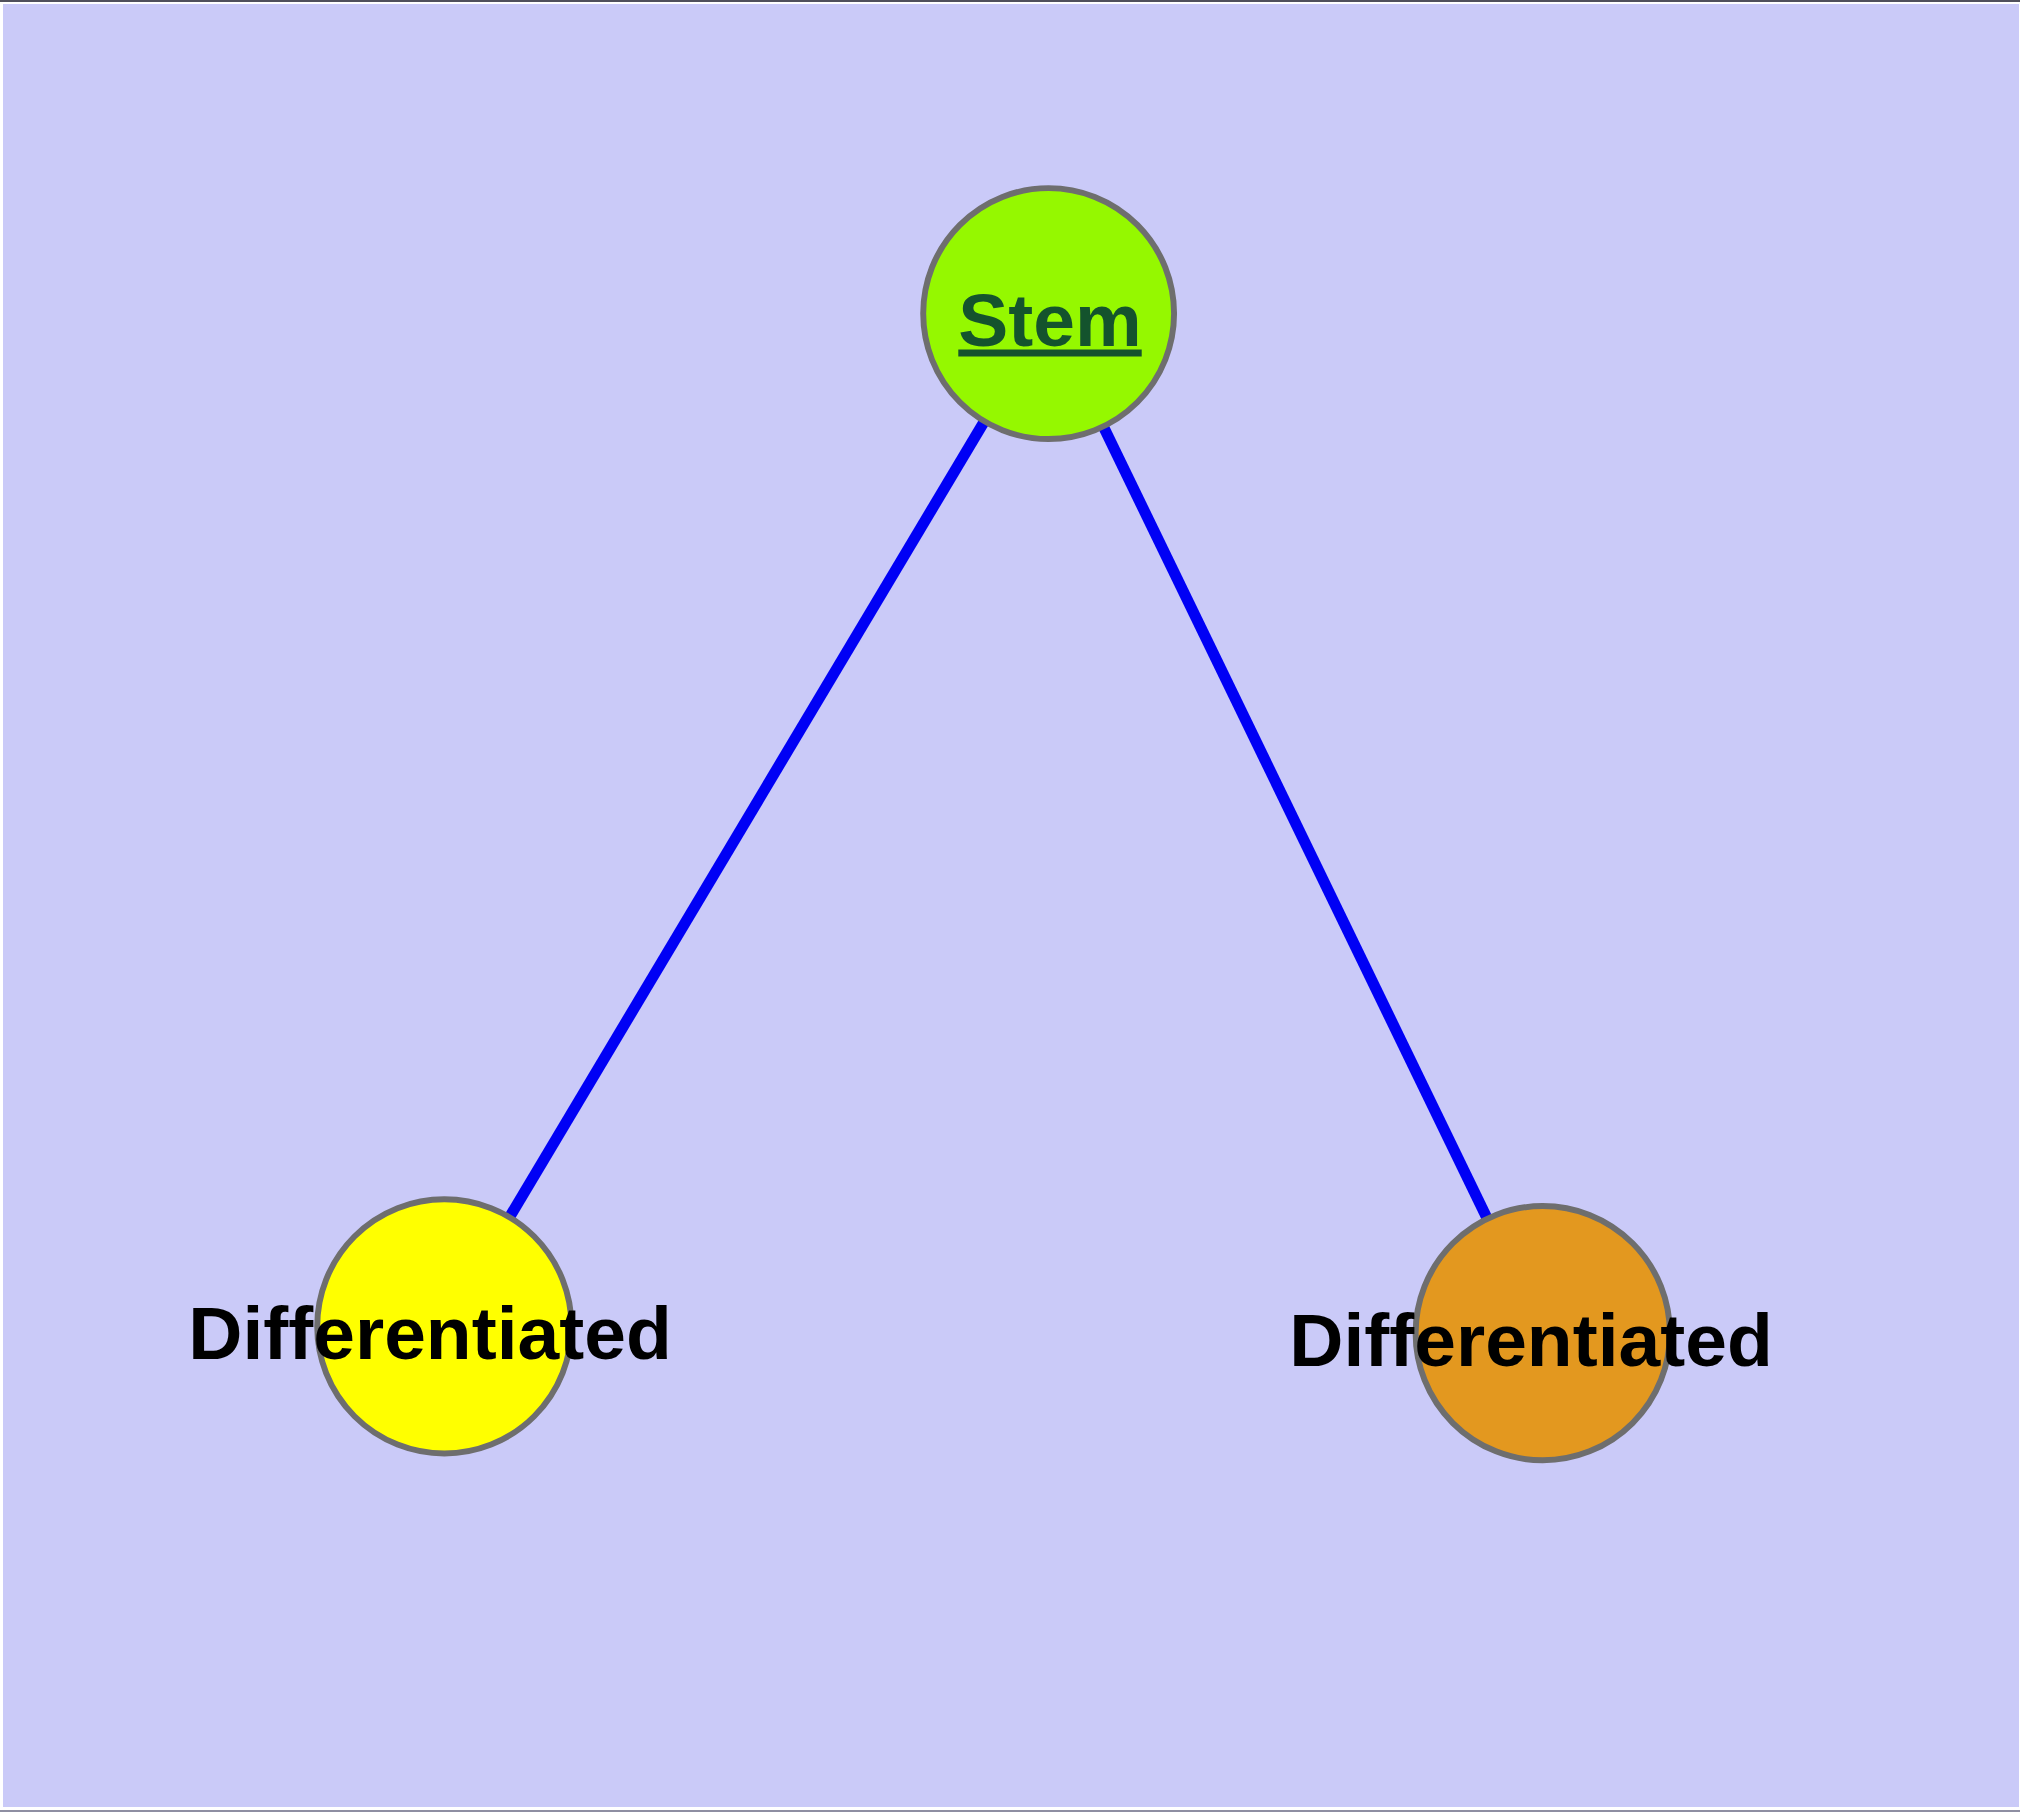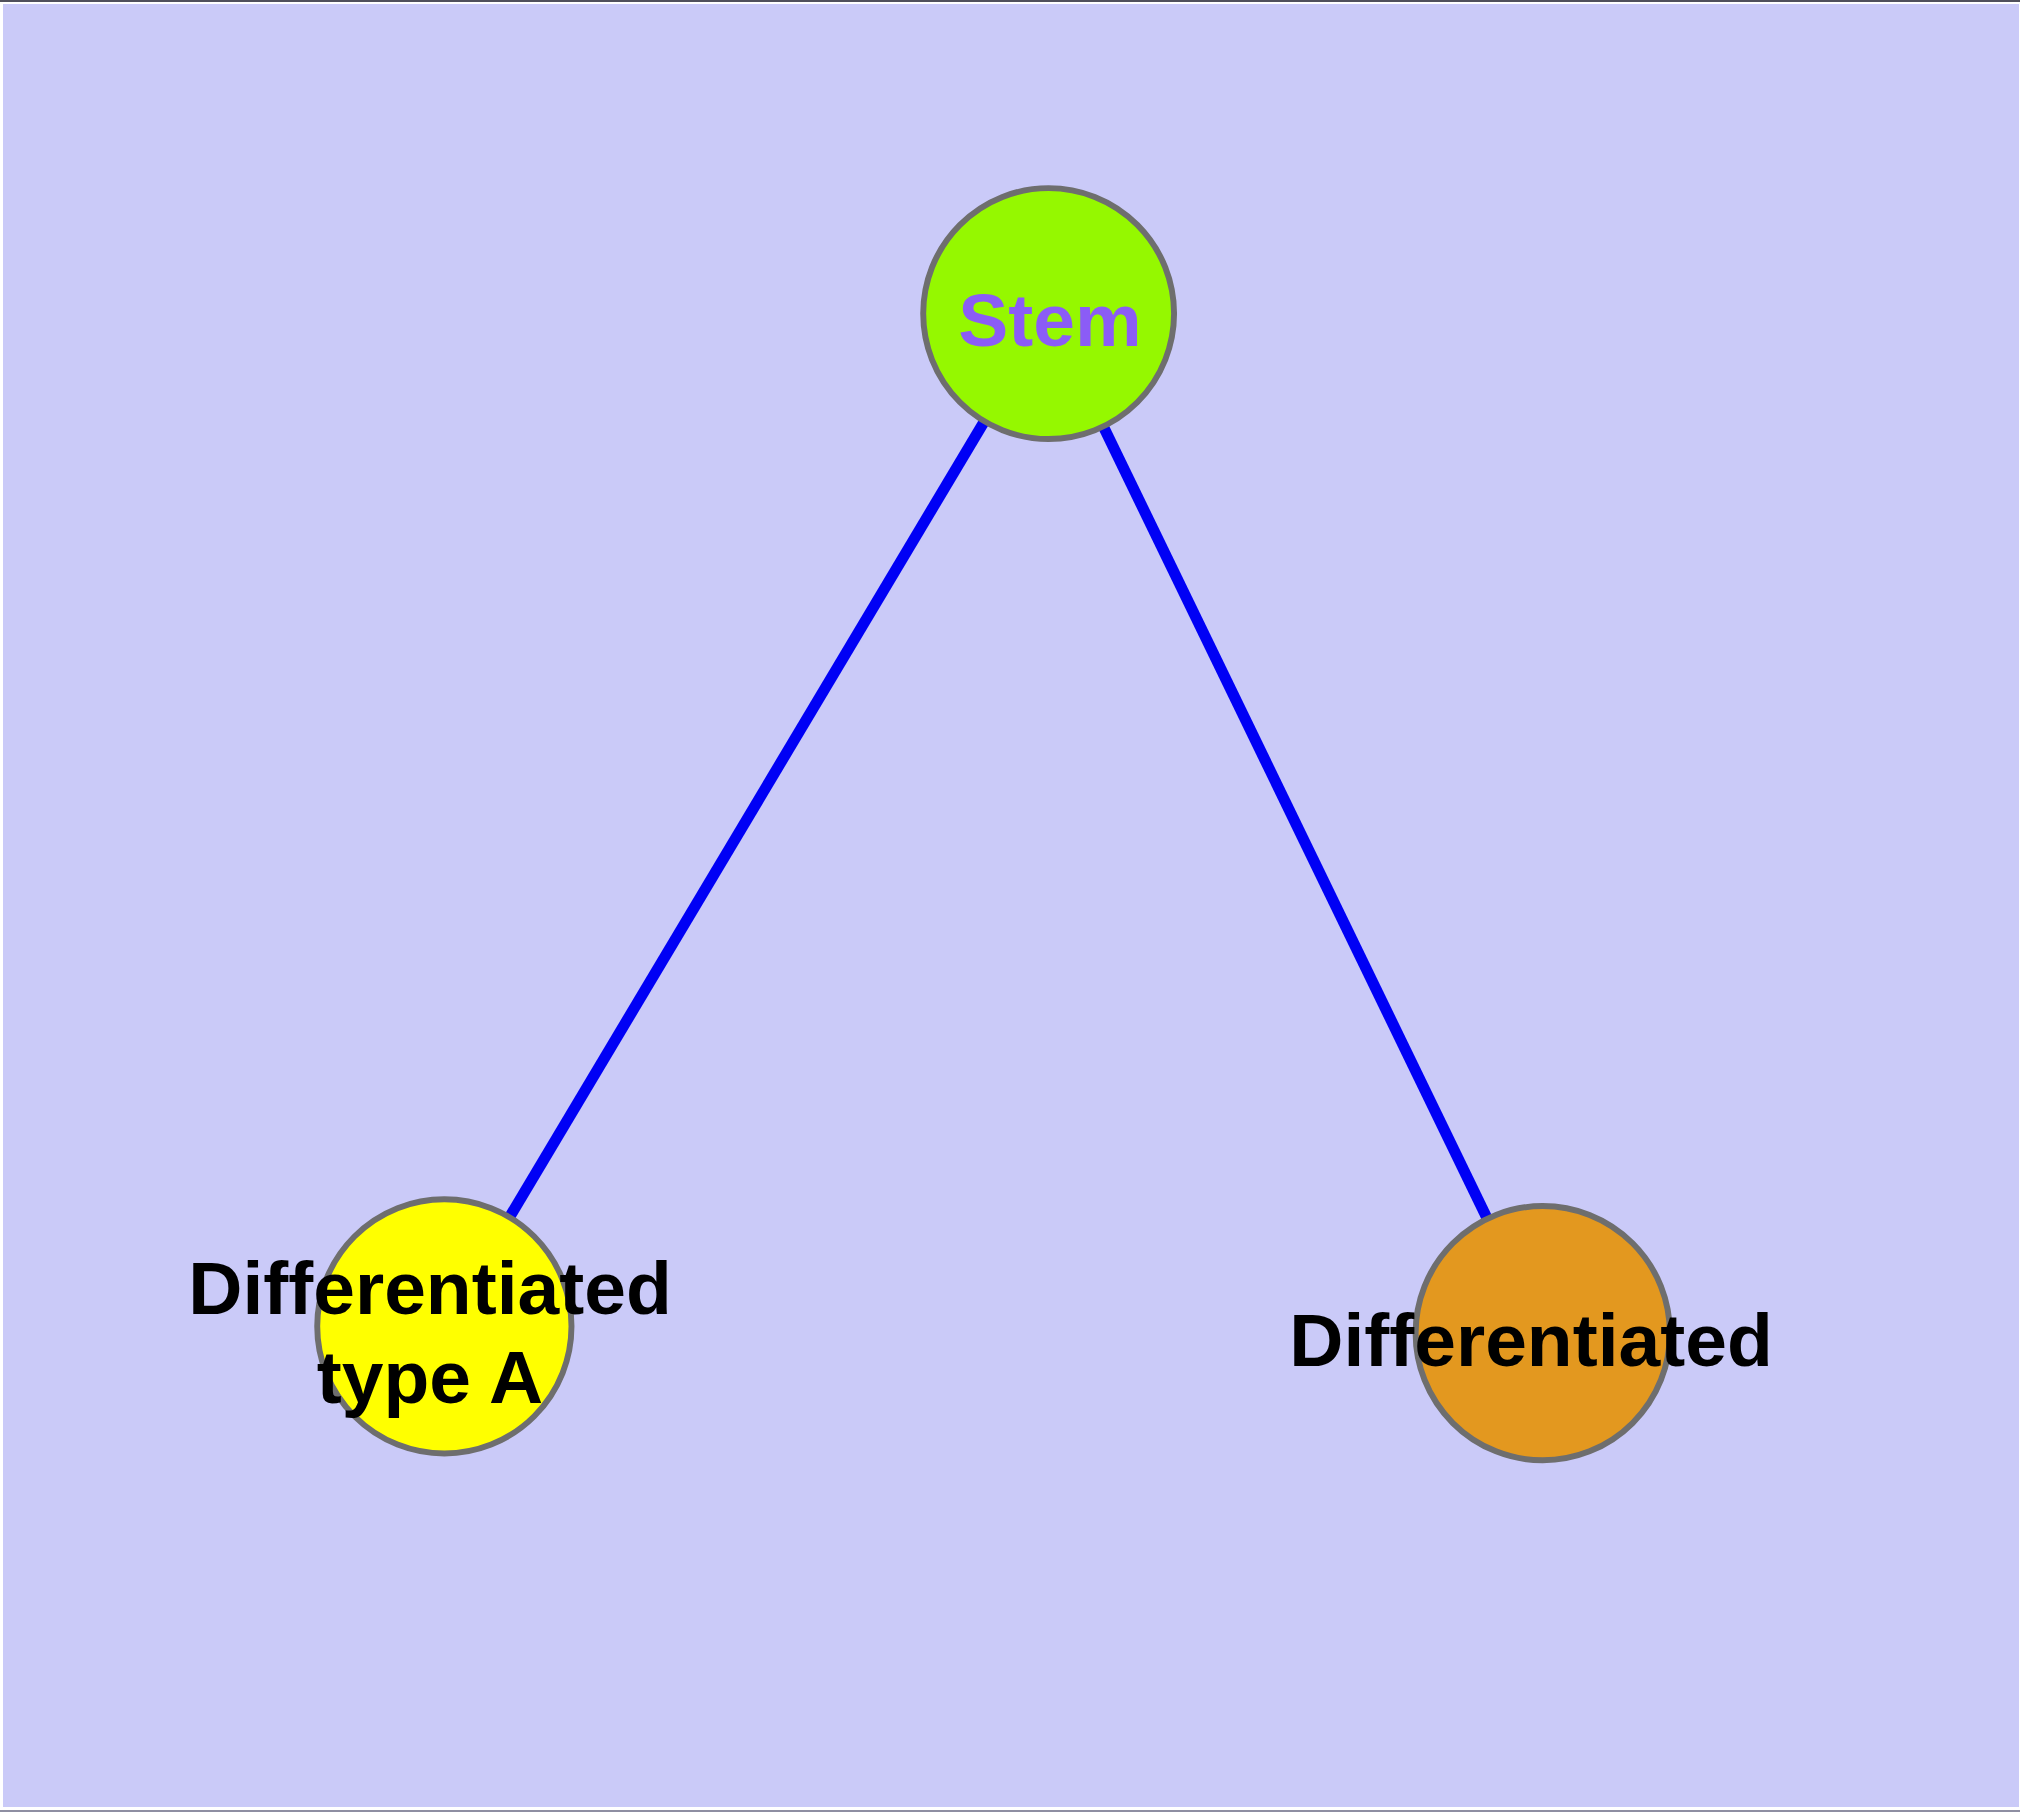--- a/index.html
+++ b/index.html
@@ -70,27 +70,26 @@
   <svg id="graph-svg" viewBox="0 0 2384 2138" aria-hidden="true">
 
     <line x1="1237" y1="370" x2="524" y2="1565" stroke-width="13" stroke="#0000F5"></line>
     <line x1="1237" y1="370" x2="1820" y2="1573" stroke-width="13" stroke="#0000F5"></line>
 
     <circle cx="1237" cy="370" r="148" stroke-width="7" fill="#95F800" stroke="#6E6E6E"></circle>
     <circle cx="524" cy="1565" r="150" stroke-width="7" fill="#FFFF00" stroke="#6E6E6E"></circle>
     <circle cx="1820" cy="1573" r="150" stroke-width="7" fill="#E3981F" stroke="#6E6E6E"></circle>
   </svg>
 
-  <div class="node-label" id="label-stem" style="color: #8b5cf6;">
+  <div class="node-label" id="label-stem" style="color: #14532d; text-decoration: underline;">
     <div>Stem</div>
   </div>
 
   <div class="node-label" id="label-typeA" style="color: rgb(0, 0, 0);">
     <div>Differentiated</div>
-    <div>type A</div>
   </div>
 
   <div class="node-label" id="label-typeB" style="color: rgb(0, 0, 0);">
     <div>Differentiated</div>
   </div>
 
   <div class="hairline-bottom"></div>
 </div>
 
 

